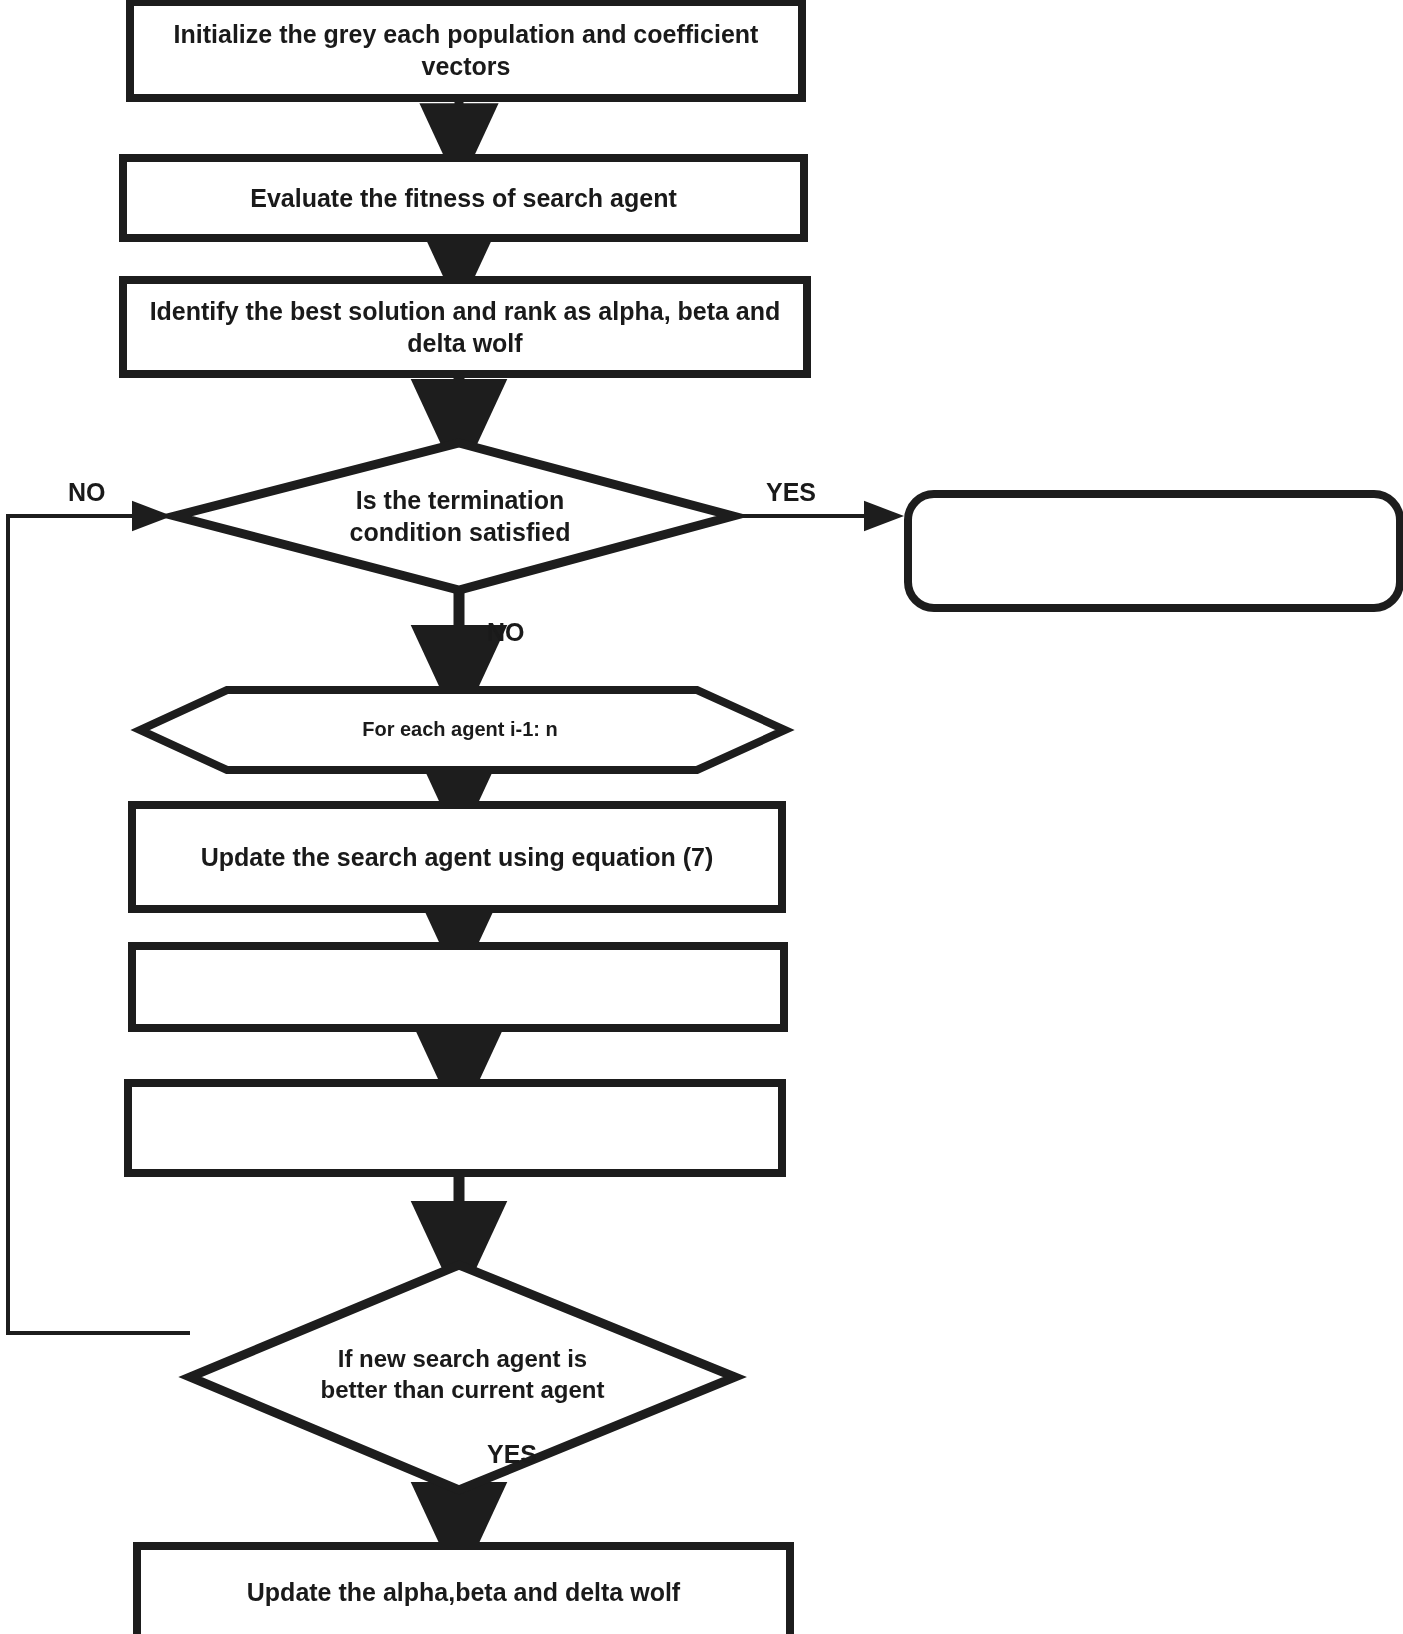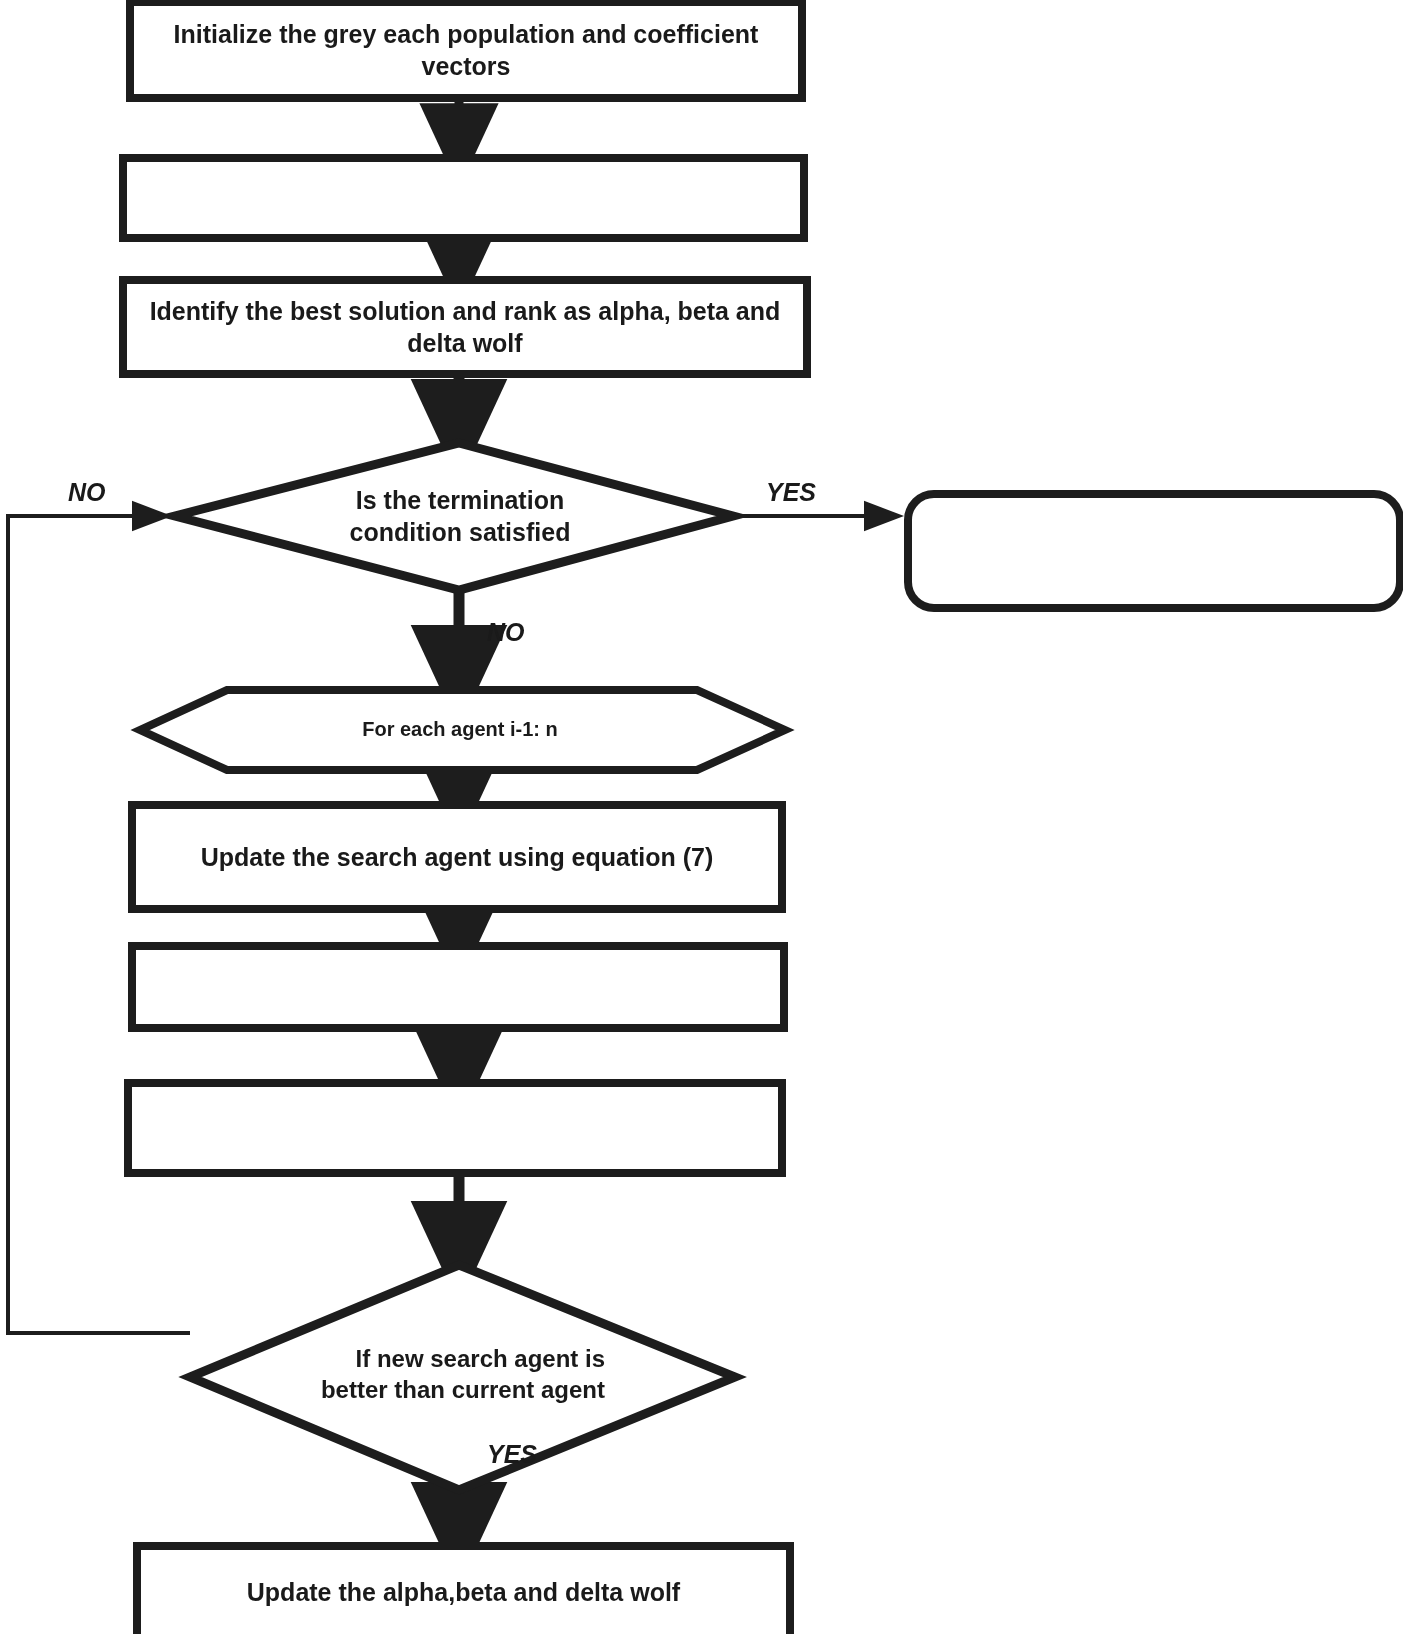--- a/index.html
+++ b/index.html
@@ -36,21 +36,20 @@
     line-height: 1.28;
     box-sizing: border-box;
     pointer-events: none;
   }
   .edge-label {
     position: absolute;
     font-family: "Liberation Sans", sans-serif;
     font-weight: bold;
     color: #1a1a1a;
     white-space: nowrap;
-    font-style: italic;
   }
   .shape-stroke {
     fill: #ffffff;
     stroke: #1d1d1d;
   }
   .conn {
     stroke: #1d1d1d;
     fill: none;
   }
   .conn-fill {
@@ -112,33 +111,34 @@
 
     <rect x="128" y="1083" width="654" height="90" class="shape-stroke" stroke-width="8"></rect>
 
     <polygon points="459,1265 735,1377 459,1490 190,1377" class="shape-stroke" stroke-width="9"></polygon>
 
     <rect x="137" y="1546" width="653" height="100" class="shape-stroke" stroke-width="8"></rect>
   </svg>
 
   <div class="node-text" style="left:148px; top:2px; width:636px; height:96px; font-size:25px;">Initialize the grey each population and coefficient vectors</div>
 
+  <div class="node-text" style="left:141px; top:158px; width:645px; height:80px; font-size:25px;">Evaluate the fitness of search agent</div>
 
   <div class="node-text" style="left:133px; top:280px; width:664px; height:94px; font-size:25px;">Identify the best solution and rank as alpha, beta and delta wolf</div>
 
   <div class="node-text" style="left:300px; top:466px; width:320px; height:100px; font-size:25px;">Is the termination condition satisfied</div>
 
 
   <div class="node-text" style="left:240px; top:690px; width:440px; height:80px; font-size:20px;">For each agent i-1: n</div>
 
   <div class="node-text" style="left:150px; top:805px; width:614px; height:104px; font-size:25px;">Update the search agent using equation (7)</div>
 
 
 
-  <div class="node-text" style="left:320px; top:1275px; width:285px; height:200px; font-size:24px;text-align:right;">If new search agent is better than current agent</div>
+  <div class="node-text" style="left:320px; top:1275px; width:285px; height:200px; font-size:24px;">If new search agent is better than current agent</div>
 
   <div class="node-text" style="left:155px; top:1546px; width:617px; height:92px; font-size:25px;">Update the alpha,beta and delta wolf</div>
 
   <div class="edge-label" style="left:68px; top:478px; font-size:25px;">NO</div>
 
   <div class="edge-label" style="left:766px; top:478px; font-size:25px;">YES</div>
 
   <div class="edge-label" style="left:487px; top:618px; font-size:25px;">NO</div>
 
   <div class="edge-label" style="left:487px; top:1440px; font-size:25px;">YES</div>

